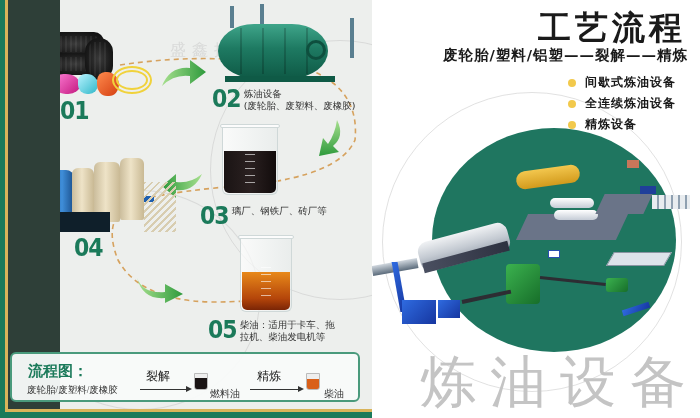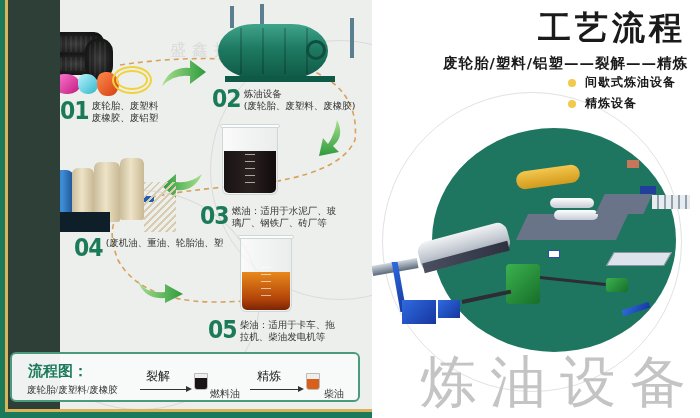--- a/index.html
+++ b/index.html
@@ -74,21 +74,21 @@
     .flow-step-label { position: absolute; font-size: 12px; color: #222; }
     .flow-arrow { position: absolute; height: 1px; background: #333; }
     .flow-arrow::after { content: ""; position: absolute; right: -2px; top: -3px;
       border-left: 6px solid #333; border-top: 3.5px solid transparent; border-bottom: 3.5px solid transparent; }
     .mini-beaker { position: absolute; width: 14px; height: 17px; border: 1px solid #bbb; border-radius: 0 0 3px 3px; }
     .flow-out { position: absolute; font-size: 10px; color: #333; }
 
     
     .right { position: absolute; left: 372px; top: 0; width: 328px; height: 418px; background: #ffffff; overflow: hidden; }
     .main-title { position: absolute; right: 14px; top: 6px; font-size: 33px; font-weight: bold; letter-spacing: 4px; color: #1a1a1a; }
-    .sub-title { position: absolute; right: 12px; top: 54px; font-size: 14.5px; font-weight: bold; color: #1a1a1a; letter-spacing: 1px; }
+    .sub-title { position: absolute; right: 12px; top: 46px; font-size: 14.5px; font-weight: bold; color: #1a1a1a; letter-spacing: 1px; }
     .bullets { position: absolute; left: 196px; top: 72px; }
     .bullet { display: flex; align-items: center; height: 21px; }
     .bullet .dot { width: 8px; height: 8px; border-radius: 50%; background: #f2c94c; margin-right: 9px; }
     .bullet .label { font-size: 12px; font-weight: bold; color: #1a1a1a; letter-spacing: 1px; }
     .circle { position: absolute; left: 60px; top: 128px; width: 244px; height: 224px; border-radius: 50%; background: #1f7660; }
     .big-wm { position: absolute; left: 48px; top: 352px; font-size: 56px; letter-spacing: 14px; color: #c4c4c4; font-weight: normal; line-height: 60px; }
 
     
     .p { position: absolute; }
     .kiln { background: linear-gradient(180deg, #f0f2f4, #c4cad2 50%, #8c96a3); border-radius: 10px; transform: rotate(-15deg); }
@@ -195,43 +195,37 @@
   <div style="position:absolute; left:-30px; top:212px; width:80px; height:20px; background:#0f1f2a;"></div>
 
   <div class="beaker" style="left:180px; top:238px; width:52px; height:74px;">
     <div class="lip"></div>
     <div class="liquid" style="top:34px; background:linear-gradient(180deg,#e8891a,#b4450a 70%,#7a2506);"></div>
     <div class="scale"></div>
   </div>
 
   <div class="step" style="left:0px; top:100px;">
     <span class="num">01</span>
-    <div class="txt">
-      <div>废轮胎、废塑料</div>
-      <div>废橡胶、废铝塑</div>
-    </div>
   </div>
   <div class="step" style="left:152px; top:88px;">
     <span class="num">02</span>
     <div class="txt">
       <div>炼油设备</div>
       <div>(废轮胎、废塑料、废橡胶)</div>
     </div>
   </div>
   <div class="step" style="left:140px; top:205px;">
     <span class="num">03</span>
     <div class="txt">
-      <div>燃油：适用于水泥厂、玻</div>
       <div>璃厂、钢铁厂、砖厂等</div>
     </div>
   </div>
   <div class="step" style="left:14px; top:237px;">
     <span class="num">04</span>
     <div class="txt">
-      <div>(废机油、重油、轮胎油、塑</div>
     </div>
   </div>
   <div class="step" style="left:148px; top:319px;">
     <span class="num">05</span>
     <div class="txt">
       <div>柴油：适用于卡车、拖</div>
       <div>拉机、柴油发电机等</div>
     </div>
   </div>
 </div>
@@ -252,20 +246,24 @@
 <div class="right">
   <div class="watermark-arc" style="left:10px; top:92px; width:300px; height:300px;"></div>
 
   <div class="main-title">工艺流程</div>
   <div class="sub-title">废轮胎/塑料/铝塑——裂解——精炼</div>
 
   <div class="bullets">
     <div class="bullet">
       <span class="dot"></span>
       <span class="label">间歇式炼油设备</span>
+    </div>
+    <div class="bullet">
+      <span class="dot"></span>
+      <span class="label">全连续炼油设备</span>
     </div>
     <div class="bullet">
       <span class="dot"></span>
       <span class="label">精炼设备</span>
     </div>
   </div>
 
   <div class="circle"></div>
 
   <div class="p yellow-tank" style="left:144px; top:168px; width:64px; height:18px;"></div>

